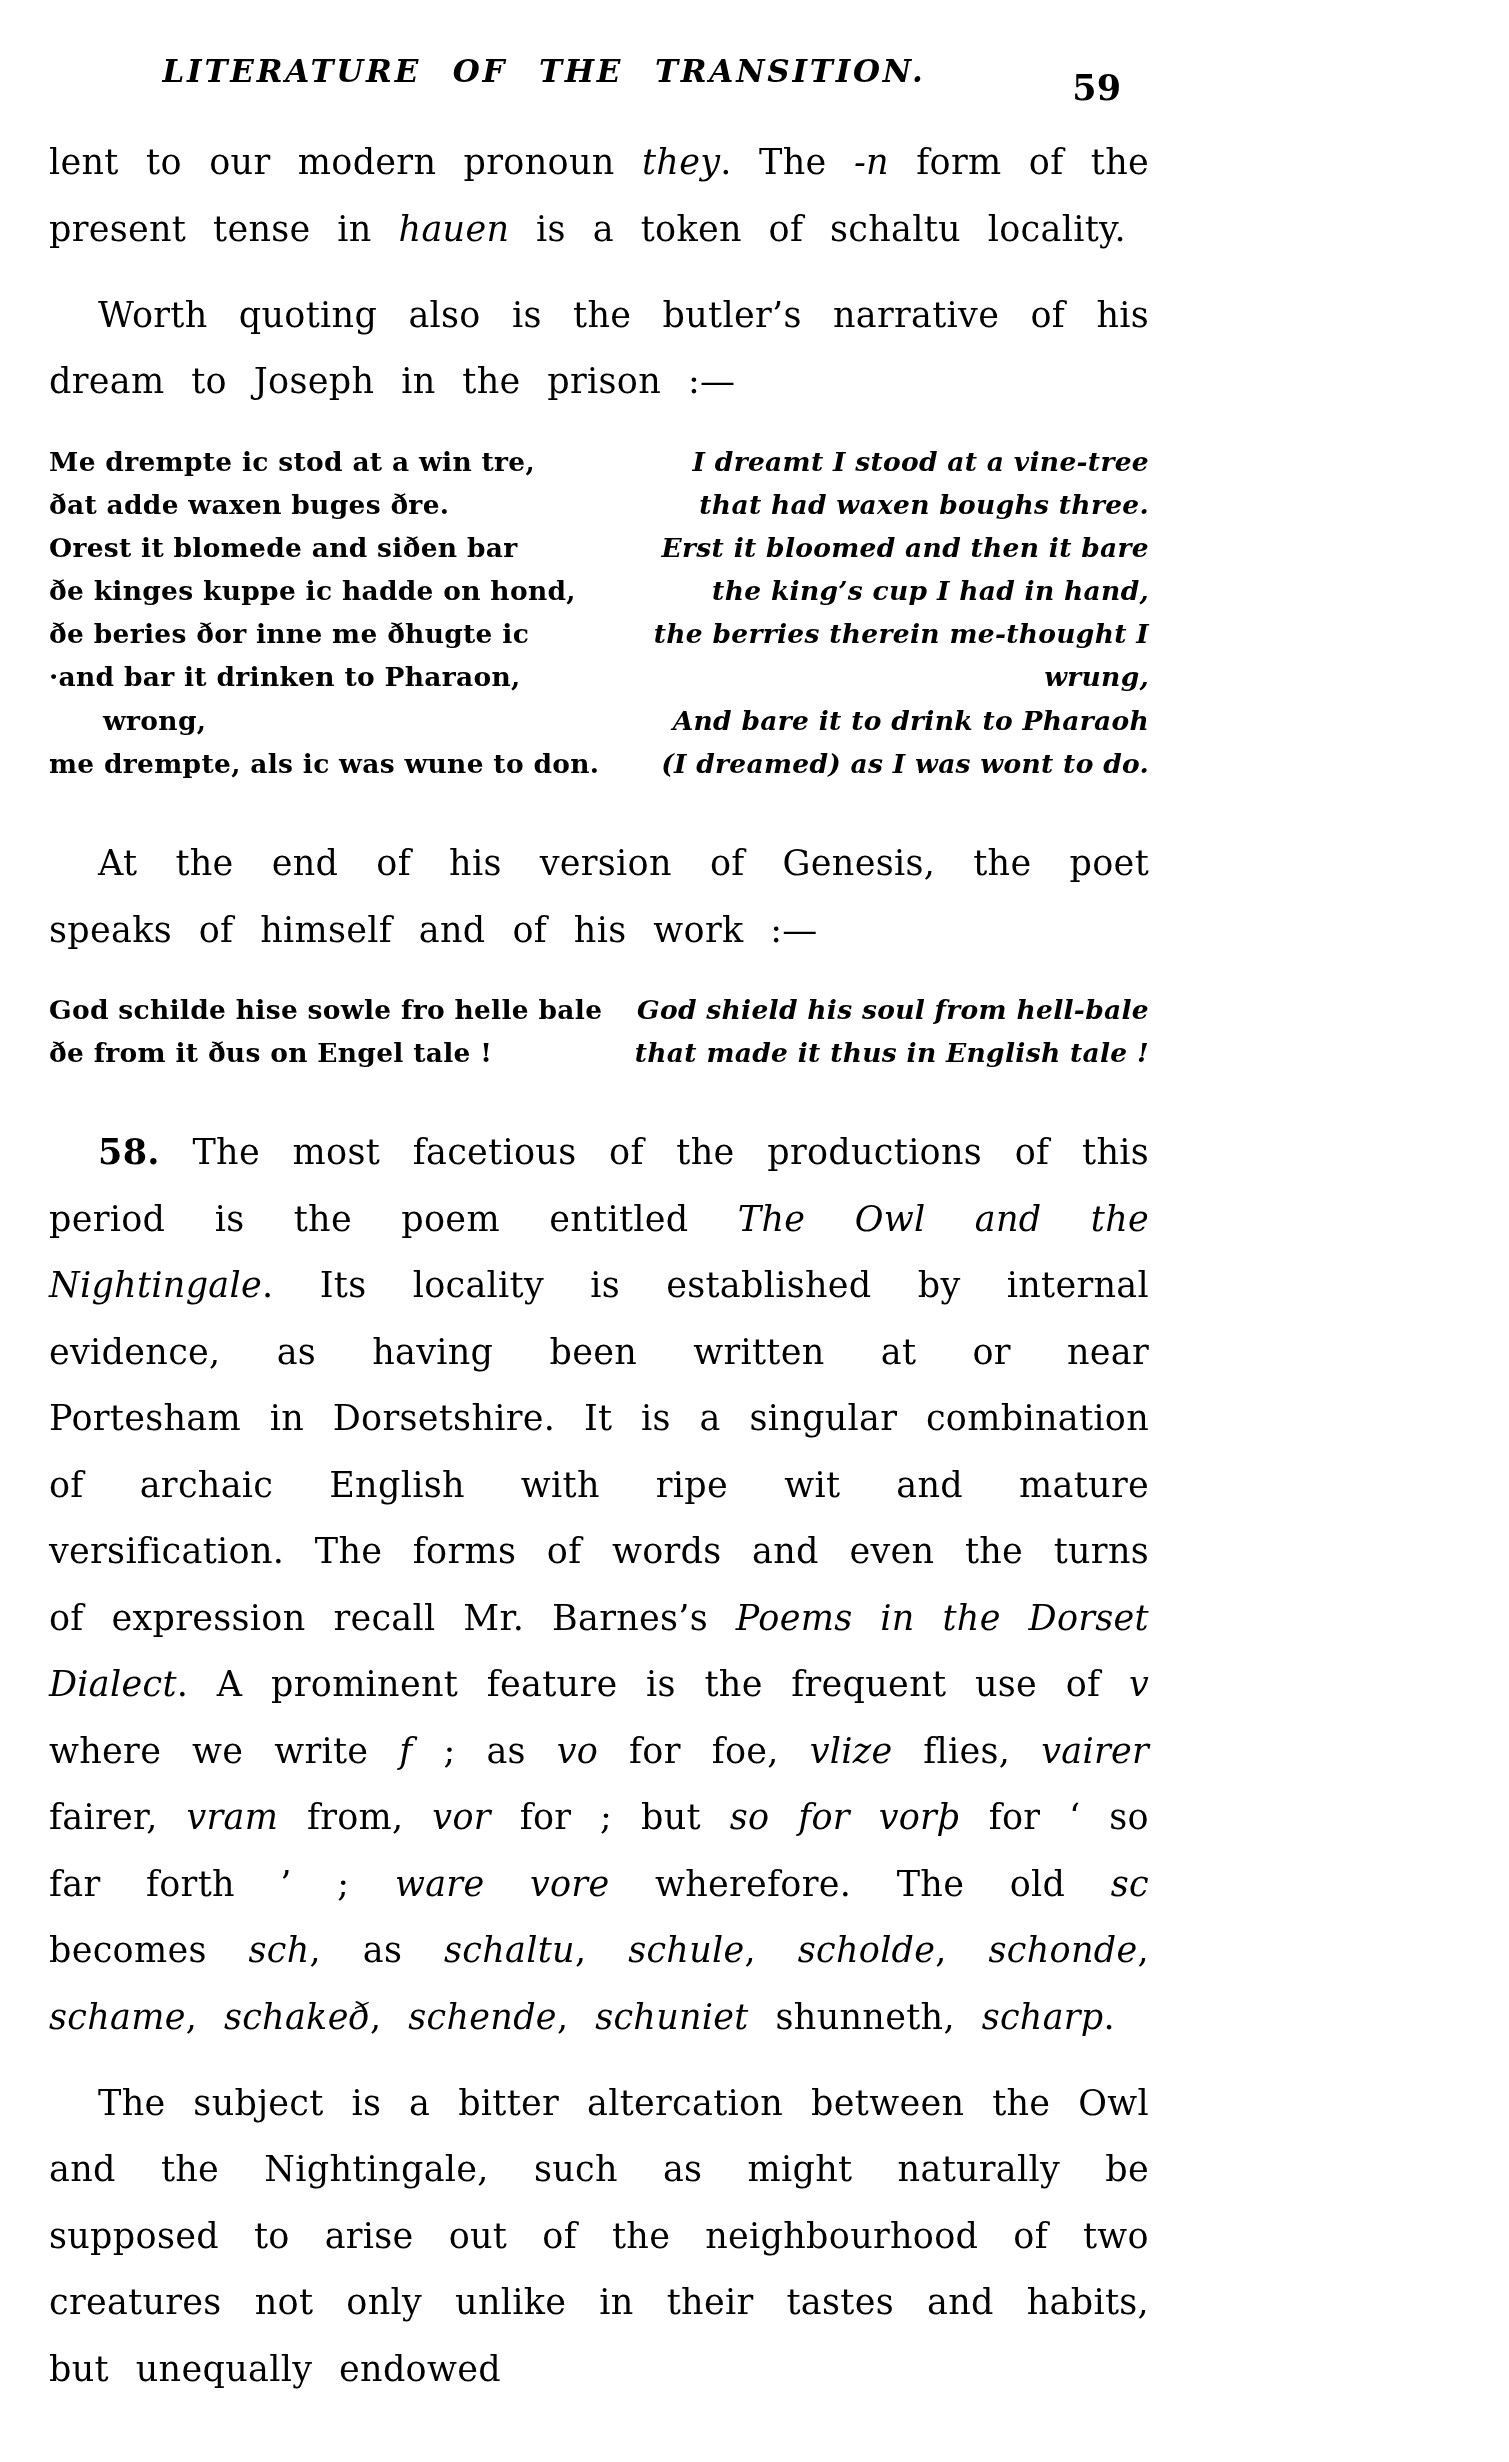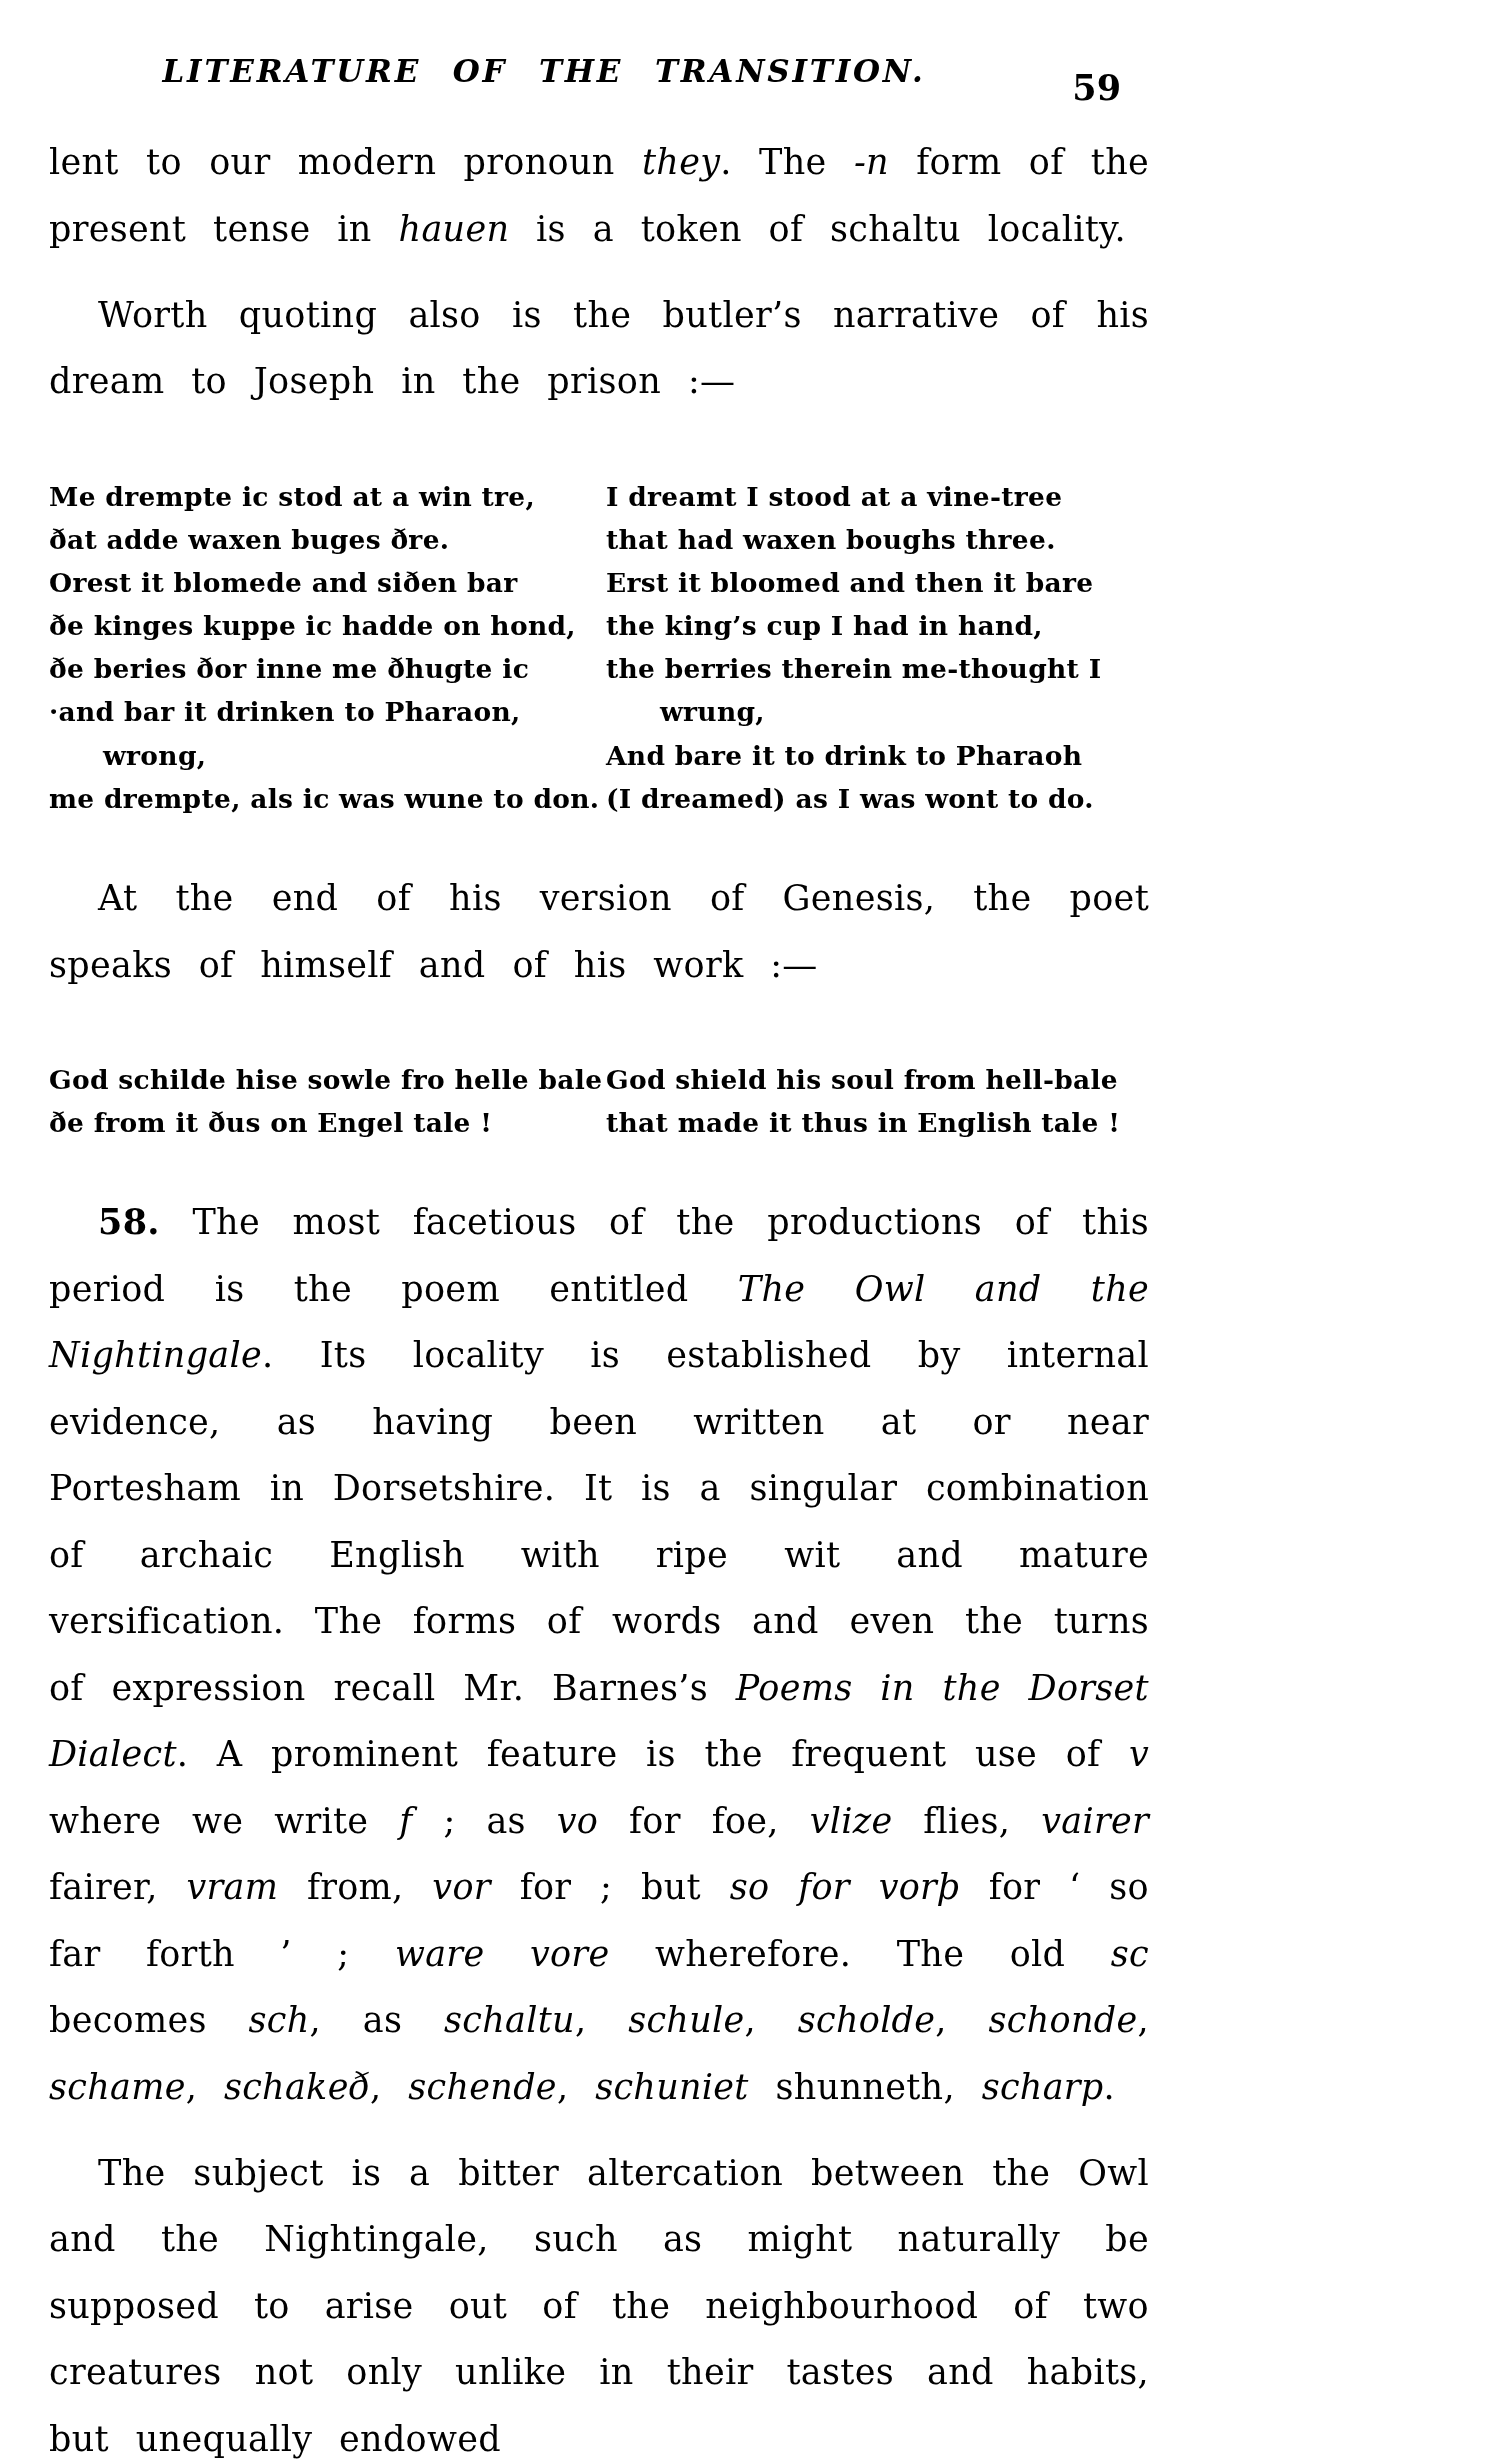--- a/index.html
+++ b/index.html
@@ -48,32 +48,32 @@
     word-spacing: 15.4px;
     letter-spacing: 0.3px;
     margin-top: 19.5px;
   }
   .body-para.no-indent { text-indent: 0; margin-top: 7px; }
   .body-para em { font-style: italic; }
   .body-para strong { font-weight: bold; }
   
   .verse {
     display: flex;
-    margin-top: 60px;
+    margin-top: 25px;
     margin-bottom: 45px;
   }
   .verse-col {
     width: 50%;
     font-size: 26.5px;
     line-height: 1.63;
     font-weight: bold;
     letter-spacing: 0.3px;
   }
   .verse-col.original { padding-right: 28px; }
-  .verse-col.translation { padding-left: 7px; }
+  .verse-col.translation { font-style: italic; padding-left: 7px; text-align: right; }
   .verse-line { white-space: nowrap; }
   .verse-line.indent { padding-left: 54px; }
 </style>
 </head>
 <body>
 
 <div class="page">
 
   <header class="running-head">
     <span class="head-title">LITERATURE OF THE TRANSITION.</span>

